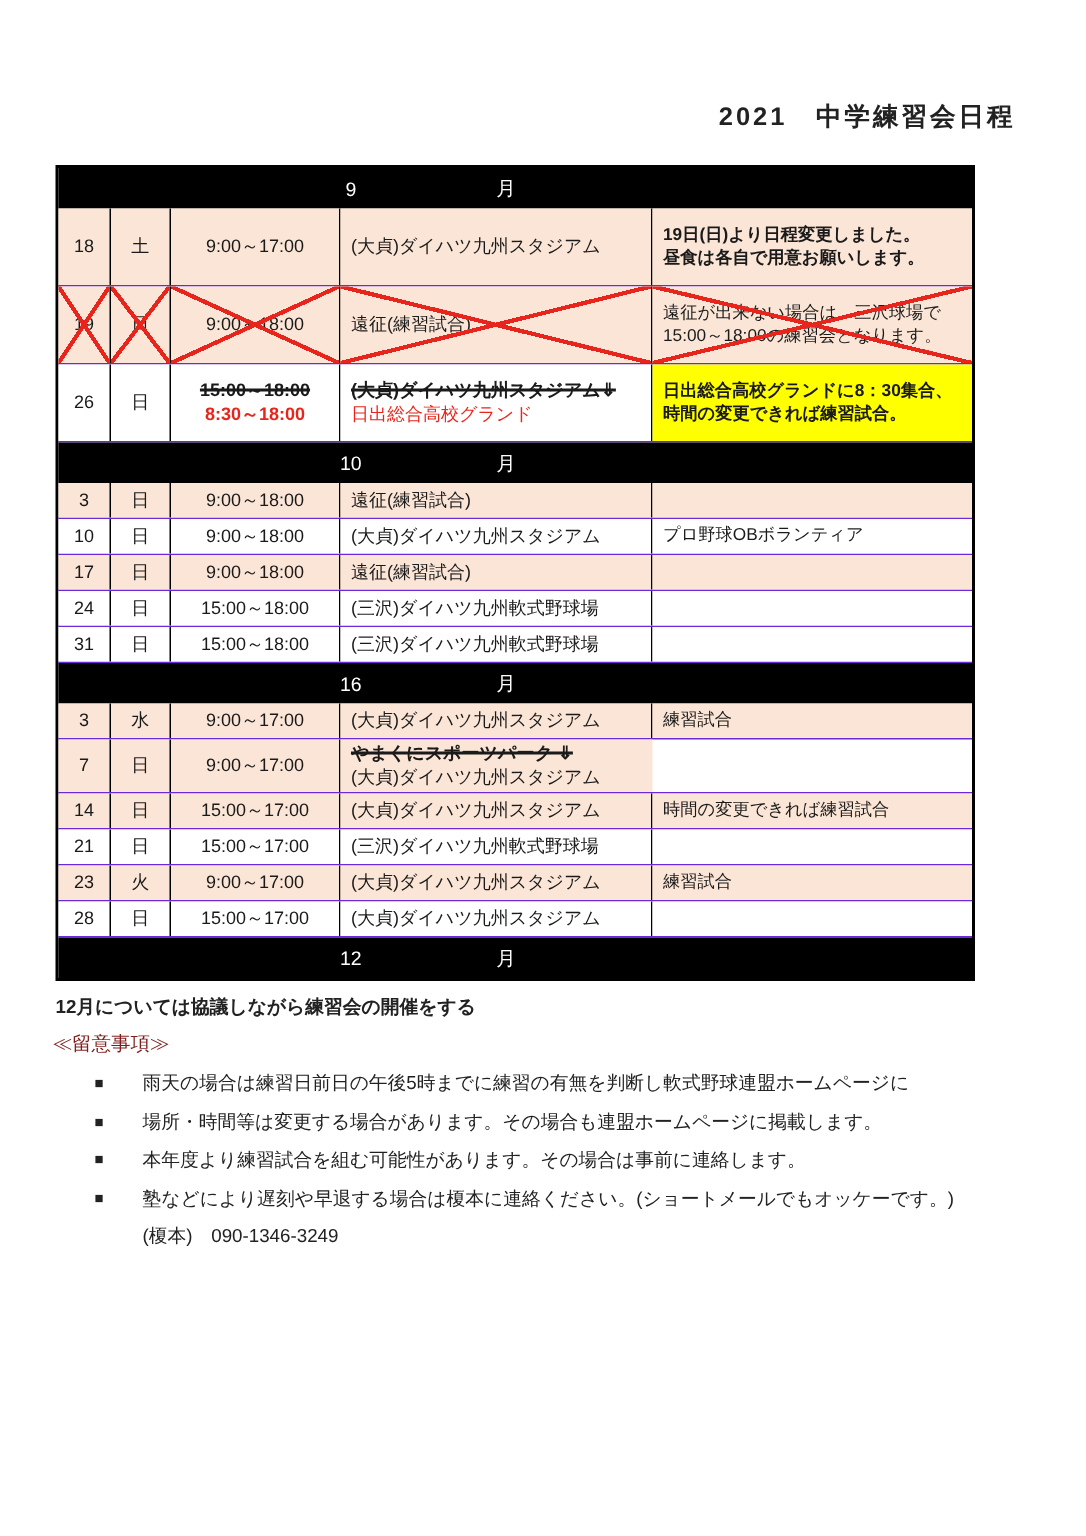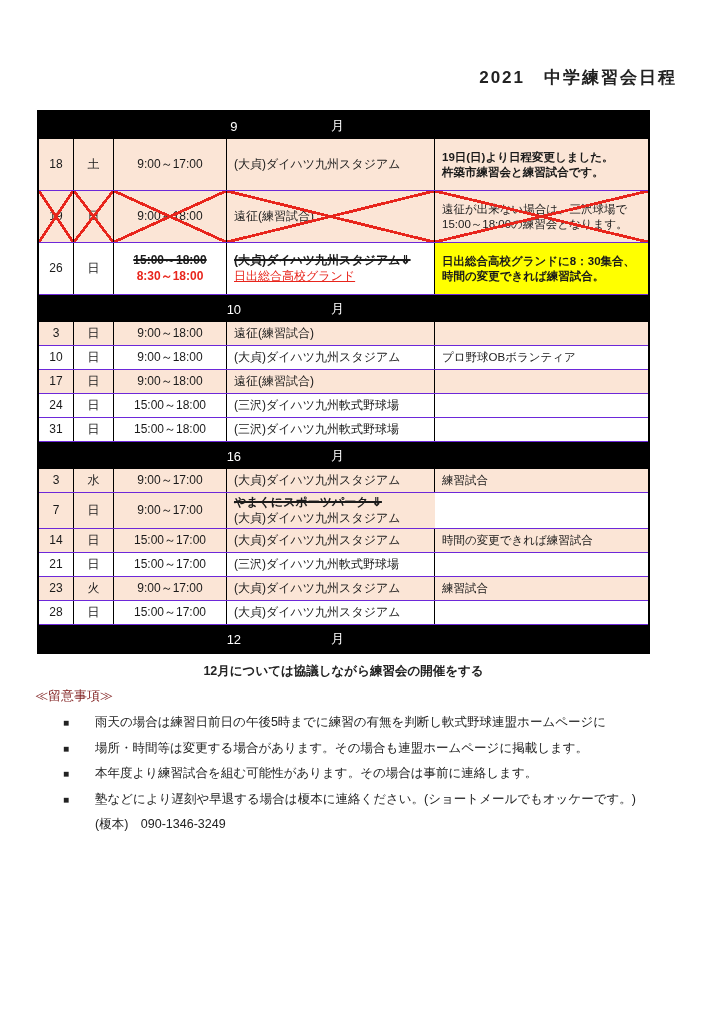--- a/index.html
+++ b/index.html
@@ -51,32 +51,32 @@
   }
   .cell:last-child { border-right: none; }
   .cell.c-left { justify-content: flex-start; text-align: left; padding-left: 7px; }
   .cell.c-col { flex-direction: column; align-items: flex-start; justify-content: center; }
   .cell.c-col.c-center-col { align-items: center; }
   .cell-note { font-size: 11.5px; padding-left: 5px; }
   .cell.bold { font-weight: 700; }
   .cell.yellow { background: #ffff00 !important; font-weight: 700; justify-content: center; }
   .struck { text-decoration: line-through; text-decoration-thickness: 1.5px; font-weight: 700; }
   .red-bold { color: #e8251c; font-weight: 700; }
-  .red { color: #e8251c; text-decoration: underline; }
+  .red { color: #e8251c; }
   .crossed::after {
     content: ""; position: absolute; inset: 0; pointer-events: none;
     background-image:
       linear-gradient(to top right,    transparent calc(50% - 1.4px), #e8251c calc(50% - 1.4px), #e8251c calc(50% + 1.4px), transparent calc(50% + 1.4px)),
       linear-gradient(to bottom right, transparent calc(50% - 1.4px), #e8251c calc(50% - 1.4px), #e8251c calc(50% + 1.4px), transparent calc(50% + 1.4px));
   }
 
   
   .dec-note {
     position: absolute; top: 663px; left: 37px; width: 613px;
-    text-align: center; font-size: 12.5px; font-weight: 600; color: #222;
+    text-align: left; font-size: 12.5px; font-weight: 600; color: #222;
   }
   .notes-heading {
     position: absolute; top: 687px; left: 35px;
     font-size: 13px; font-weight: 400; color: #7f1d1d;
   }
   .notes-list {
     position: absolute; top: 710px; left: 63px; width: 620px;
     font-size: 12.5px; color: #222;
   }
   .note-line { display: flex; align-items: center; height: 25.5px; }
@@ -93,21 +93,21 @@
         <span class="mnum">9</span>
         <span class="mgetsu">月</span>
       </div>
       <div class="row tall shaded">
         <div class="cell cell-date">18</div>
         <div class="cell cell-day">土</div>
         <div class="cell cell-time c-col c-center-col">9:00～17:00</div>
         <div class="cell cell-location c-left c-col">(大貞)ダイハツ九州スタジアム</div>
         <div class="cell cell-note c-left c-col bold">
           <span>19日(日)より日程変更しました。</span>
-          <span>杵築市練習会と練習試合です。</span>
+          <span>昼食は各自で用意お願いします。</span>
         </div>
       </div>
       <div class="row tall shaded">
         <div class="cell cell-date crossed">19</div>
         <div class="cell cell-day crossed">日</div>
         <div class="cell cell-time c-col c-center-col crossed">9:00～18:00</div>
         <div class="cell cell-location c-left c-col crossed">遠征(練習試合)</div>
         <div class="cell cell-note c-left c-col crossed">
           <span>遠征が出来ない場合は、三沢球場で</span>
           <span>15:00～18:00の練習会となります。</span>

